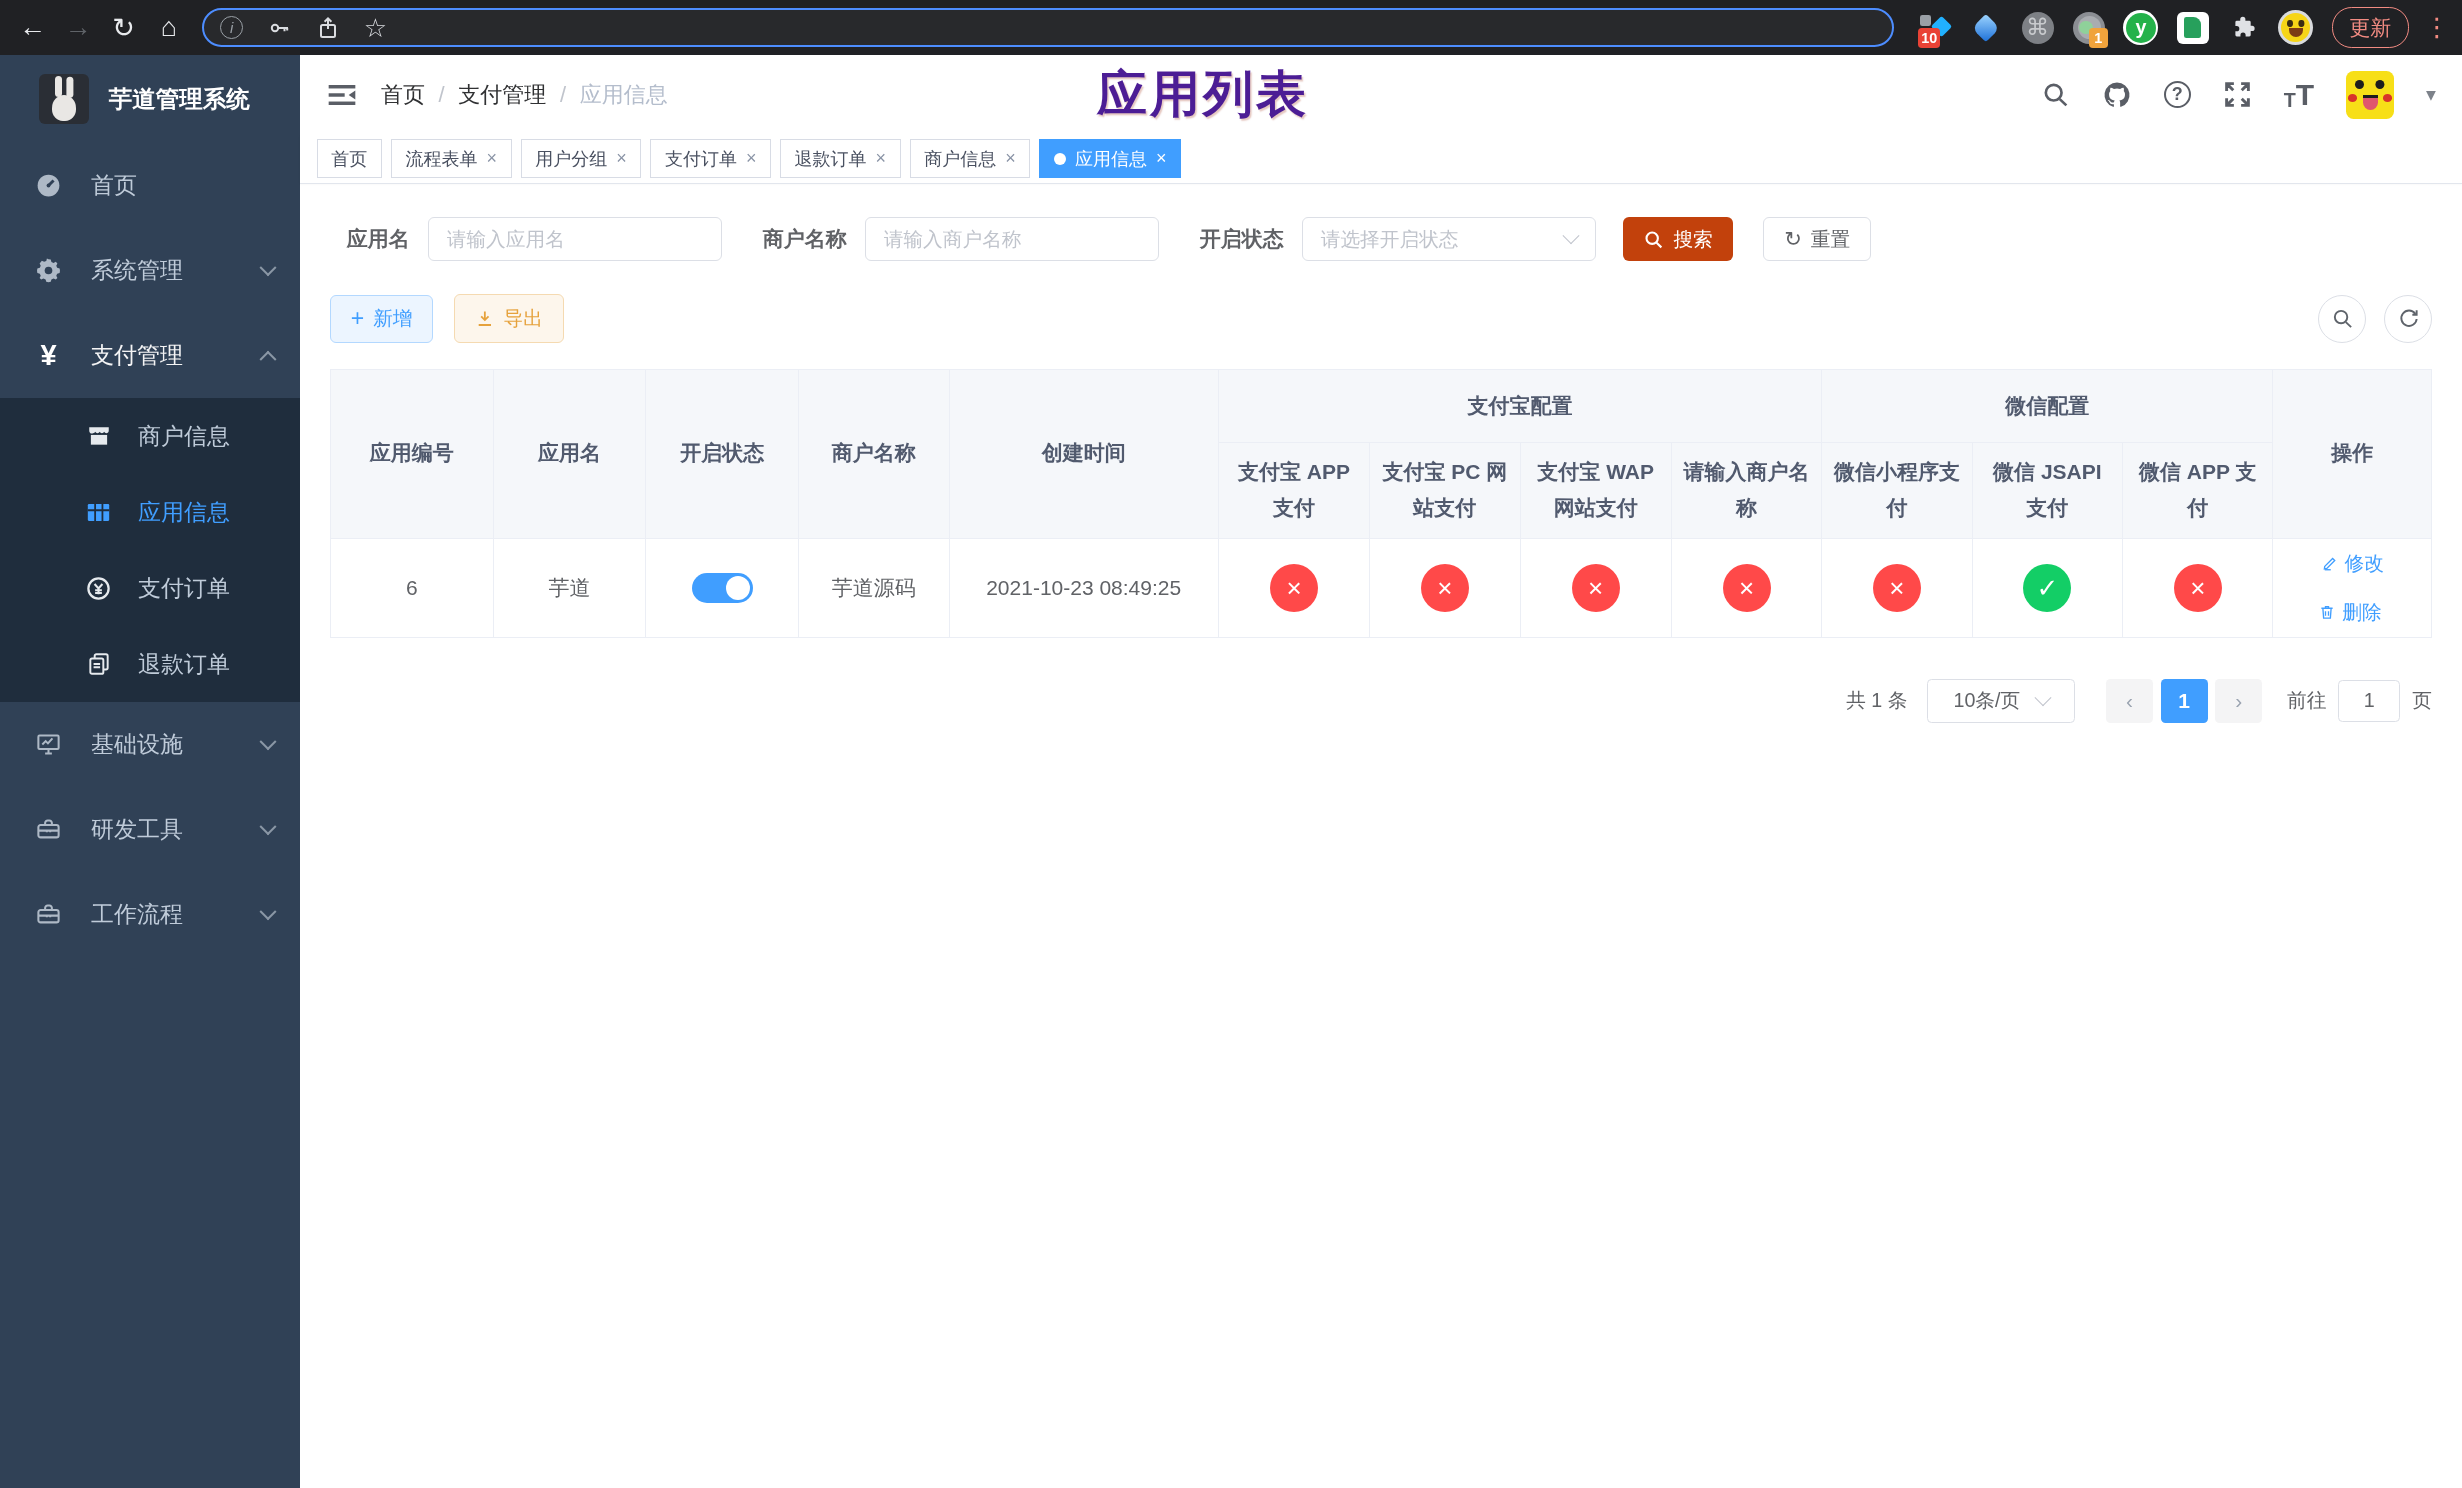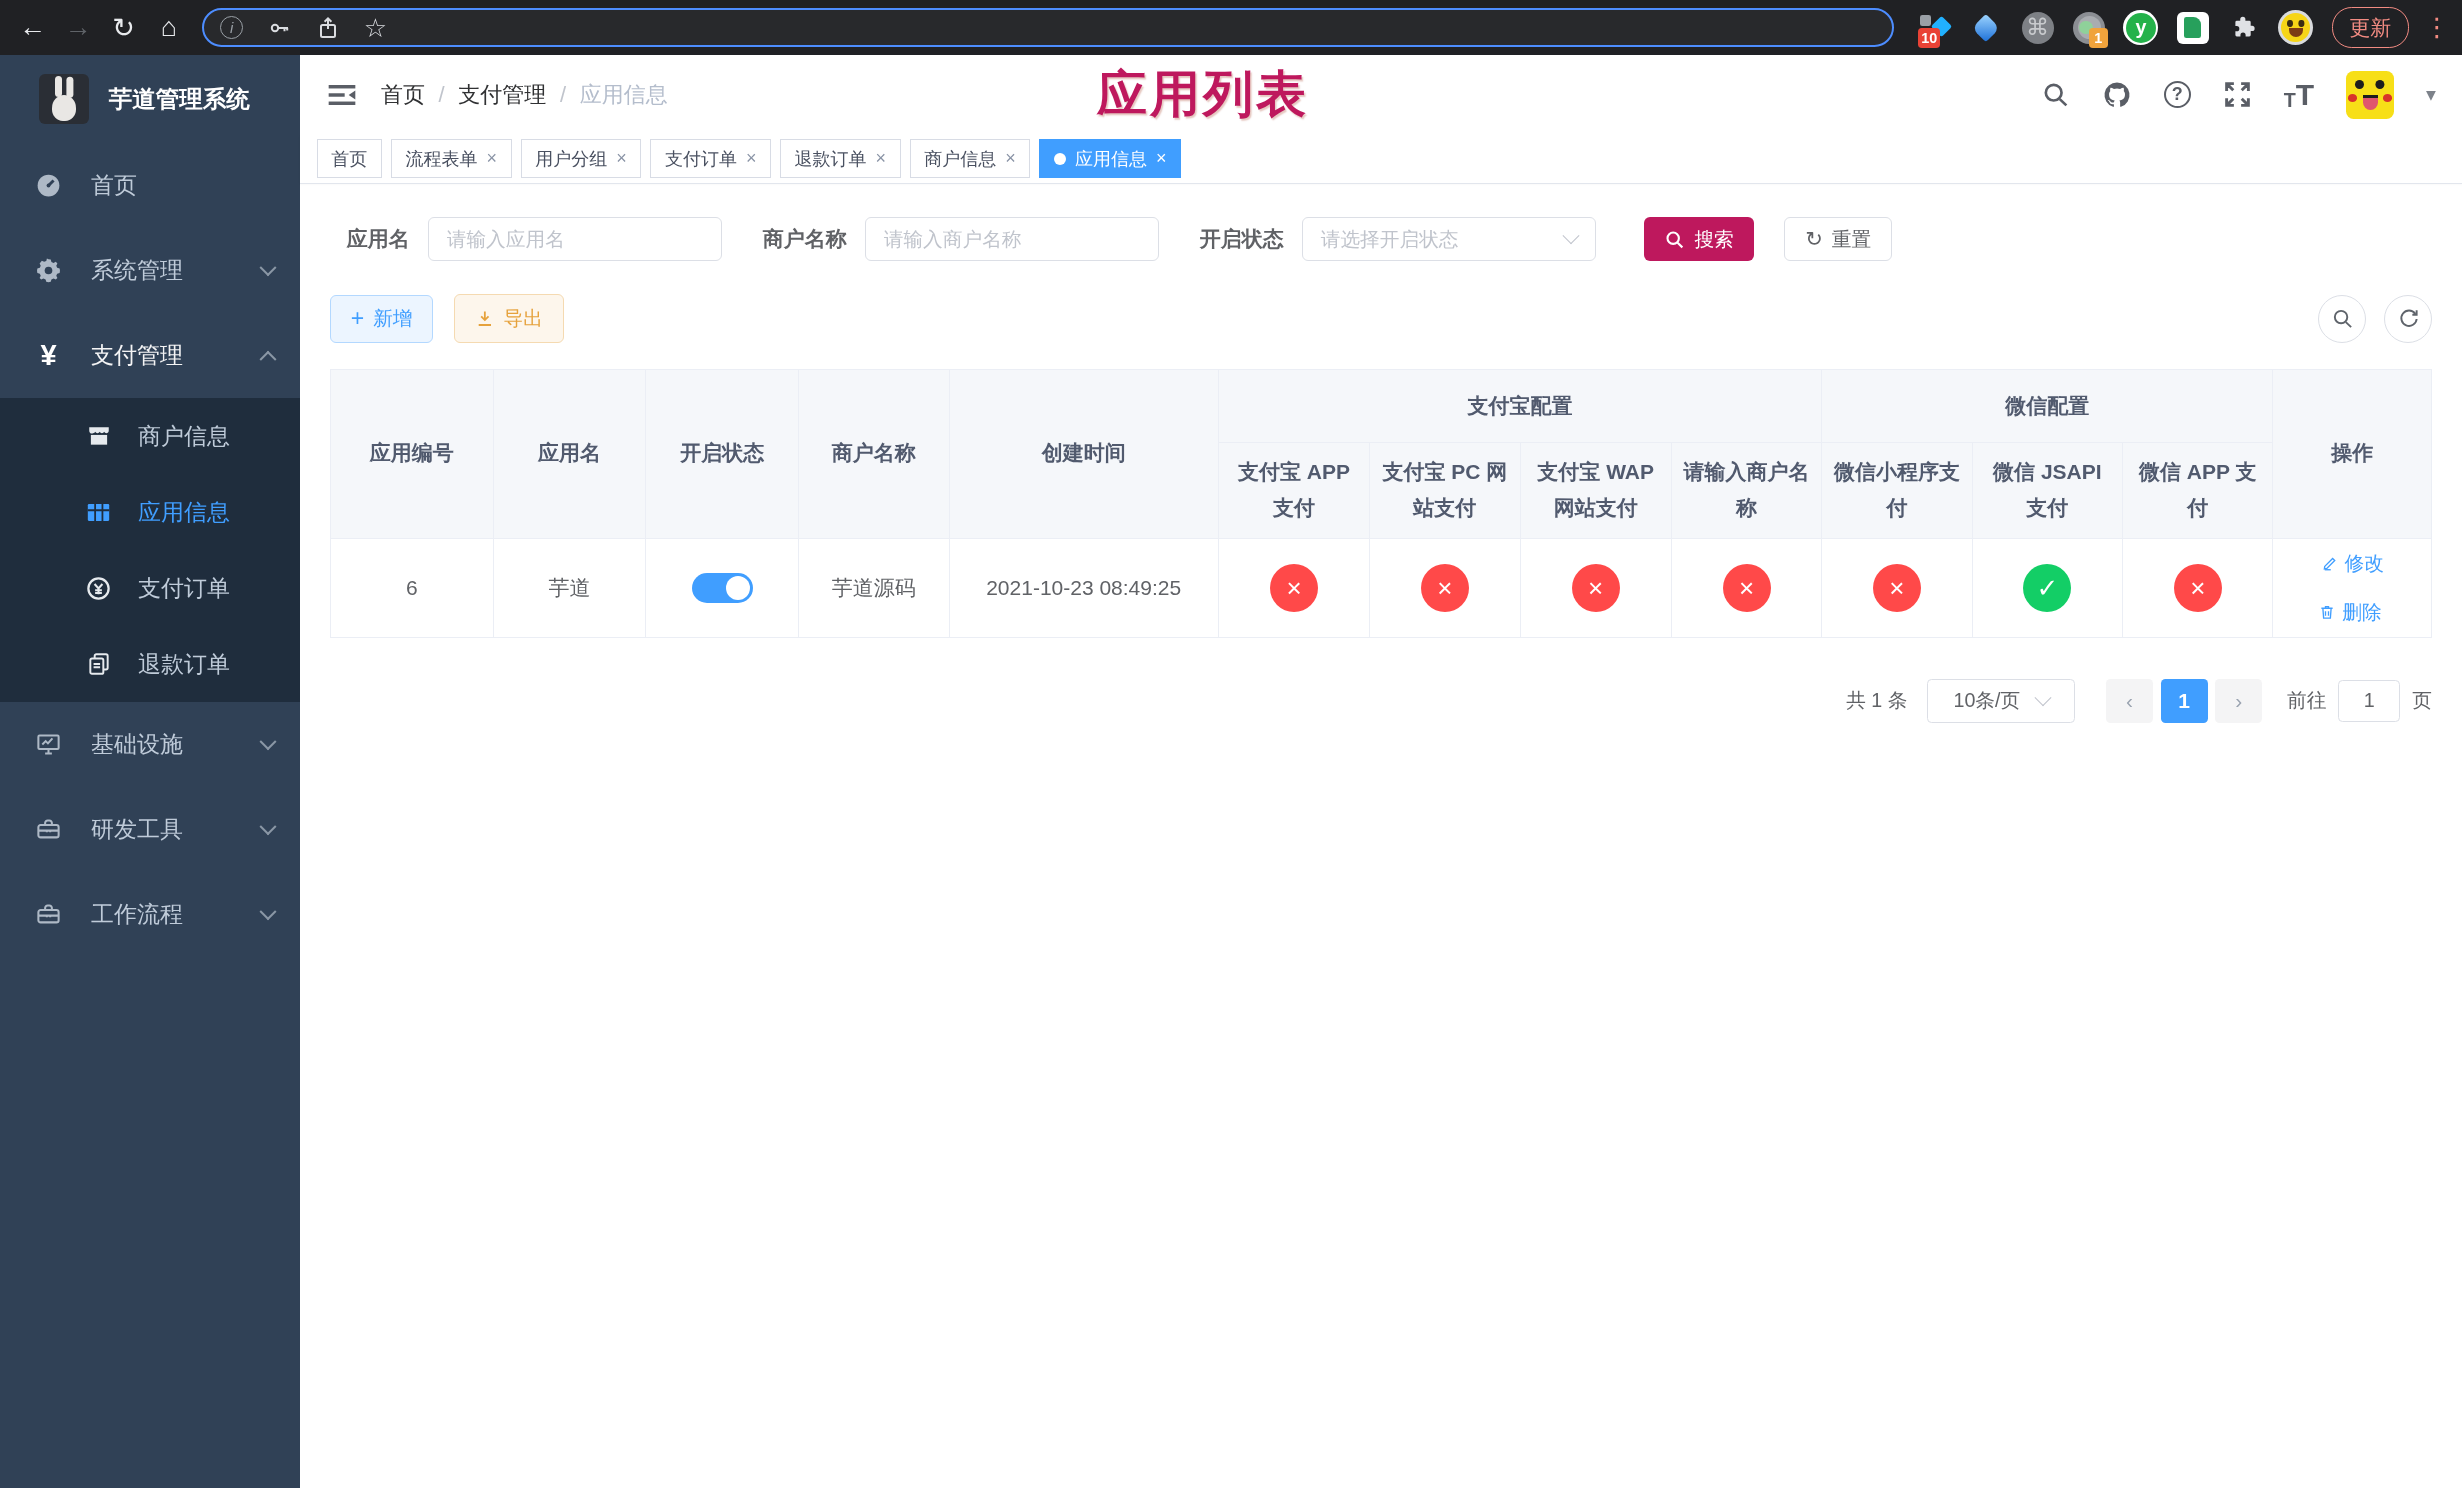--- a/index.html
+++ b/index.html
@@ -107,21 +107,21 @@
     overflow:hidden; cursor:pointer; }
   .pika::before { content:''; position:absolute; width:9px; height:9px; border-radius:50%;
     background:#1d1d1d; left:9px; top:9.8px; box-shadow:20.4px 0 0 #1d1d1d; }
   .pika::after { content:''; position:absolute; width:15px; height:12px; background:#e0566d;
     border-radius:0 0 15px 15px; left:16.7px; top:24px; border-top:3px solid #1d1d1d; }
   .pika-cheeks { position:absolute; width:9px; height:7.6px; border-radius:50%; background:#d8332a;
     left:2.3px; top:23.5px; box-shadow:35px 0 0 #d8332a; }
   .caret { font-size:19.7px; color:#7d828a; cursor:pointer; }
 
   .red-note { position:absolute; left:797px; top:6px; font-size:50px; font-weight:800;
-    color:#be185d; letter-spacing:3px; text-shadow:1.5px 2.3px 1.5px rgba(150,30,0,.25); z-index:5;
+    color:#4c1d95; letter-spacing:3px; text-shadow:1.5px 2.3px 1.5px rgba(150,30,0,.25); z-index:5;
     font-family:"Liberation Sans","DejaVu Sans",sans-serif; }
 
   
   .tags-bar { height:50px; display:flex; align-items:center; gap:9px; padding:0 16.7px;
     border-bottom:0.8px solid #e2e6ed; box-shadow:0 0.8px 2.3px rgba(0,0,0,.04); }
   .tag { height:39px; display:inline-flex; align-items:center; gap:9px; padding:0 13.6px;
     border:0.8px solid #d8dce5; background:#fff; color:#495060; font-size:18px; cursor:pointer;
     white-space:nowrap; }
   .tag .tag-close { font-size:18px; color:#8a94a6; cursor:pointer; }
   .tag.active { background:#409eff; border-color:#409eff; color:#fff; }
@@ -135,21 +135,21 @@
   .f-input { width:294px; height:44px; border:0.8px solid #dcdfe6; border-radius:6px;
     padding:0 18px; font-size:19.7px; color:#606266; outline:none;
     font-family:"Liberation Sans","DejaVu Sans",sans-serif; }
   .f-input::placeholder { color:#c0c4cc; }
   .f-group { display:flex; align-items:center; margin-right:41px; }
   .f-select { width:294px; height:44px; border:0.8px solid #dcdfe6; border-radius:6px;
     display:flex; align-items:center; padding:0 18px; color:#c0c4cc; font-size:19.7px; cursor:pointer;gap:38px; }
   .f-select .chev { border-color:#c0c4cc; margin-left:auto; border-width:1.5px; }
   .btn { height:44px; border-radius:6px; font-size:19.7px; display:inline-flex; align-items:center;
     gap:9px; padding:0 19.7px; cursor:pointer; border:0.8px solid transparent; white-space:nowrap; }
-  .btn-search { background:#be185d; color:#fff; margin-left:22px; }
+  .btn-search { background:#c2410c; color:#fff; margin-left:1px; }
   .btn-reset { background:#fff; color:#606266; border-color:#dcdfe6; margin-left:30px; }
   .toolbar { display:flex; align-items:center; margin-top:33px; }
   .btn-add { height:48px; color:#409eff; background:#ecf5ff; border-color:#b3d8ff; }
   .btn-export { height:49px; color:#e6a23c; background:#fdf6ec; border-color:#f5dab1; margin-left:21px; }
   .toolbar-right { margin-left:auto; display:flex; gap:18px; }
   .circle-btn { width:48px; height:48px; border-radius:50%; border:0.8px solid #dcdfe6; background:#fff;
     color:#5f646b; display:flex; align-items:center; justify-content:center; cursor:pointer; }
 
   
   table { width:100%; border-collapse:collapse; table-layout:fixed; margin-top:26px; }

